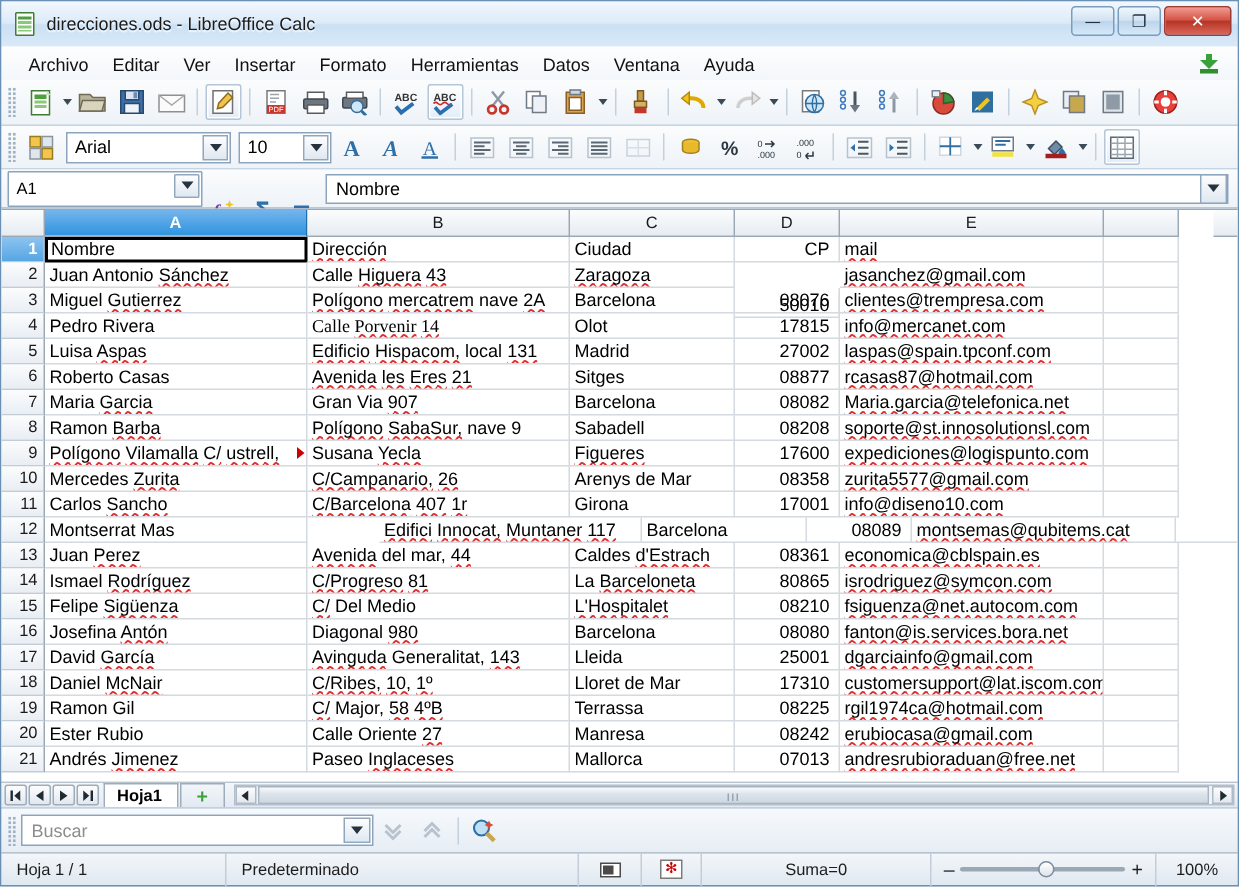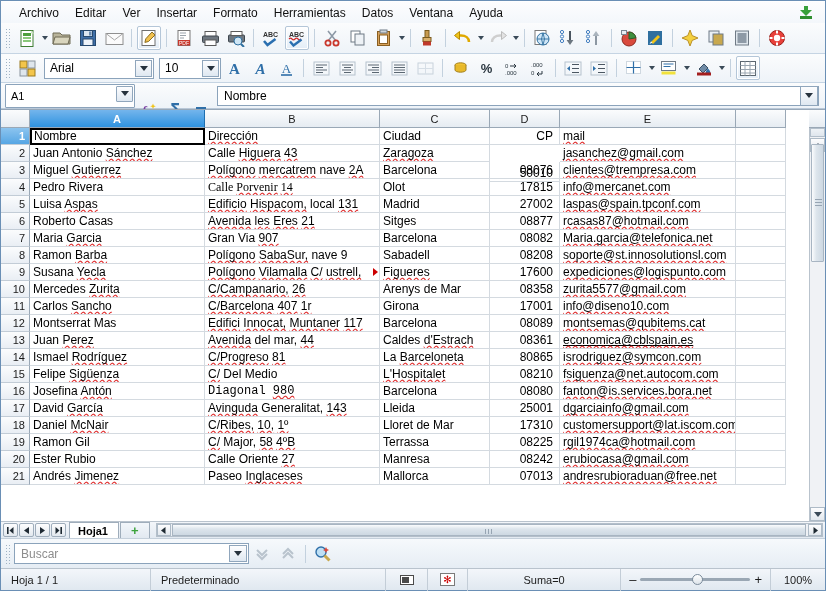--- a/index.html
+++ b/index.html
@@ -360,20 +360,38 @@
     width:14px;height:10px;border:1px solid #4a4a4a;position:relative;background:#fff;
   }
   .modeicon::after{content:"";position:absolute;left:1px;top:1px;width:7px;height:6px;background:#4a4a4a;}
   .selicon { width:15px;height:13px;border:1px solid #7a7a7a;background:#fff;display:flex;align-items:center;justify-content:center;color:#c00;font-size:10px;line-height:1;}
 </style>
 </head>
 <body>
 
 <div class="window">
 
+  <div class="titlebar">
+    <div class="app-icon">
+      <div class="doc"></div>
+        <div class="grid"></div>
+    </div>
+    <div class="title-text">direcciones.ods - LibreOffice Calc</div>
+    <div class="winbtns">
+      <div class="winbtn">
+          <span class="gl">—</span>
+        </div>
+      <div class="winbtn">
+          <span class="gl">❐</span>
+        </div>
+      <div class="winbtn close">
+          <span class="gl">✕</span>
+        </div>
+    </div>
+  </div>
 
   <div class="menubar">
     <div class="menuitem"><span>Archivo</span></div>
     <div class="menuitem"><span>Editar</span></div>
     <div class="menuitem"><span>Ver</span></div>
     <div class="menuitem"><span>Insertar</span></div>
     <div class="menuitem"><span>Formato</span></div>
     <div class="menuitem"><span>Herramientas</span></div>
     <div class="menuitem"><span>Datos</span></div>
     <div class="menuitem"><span>Ventana</span></div>
@@ -881,22 +899,22 @@
           </div>
           <div class="row">
             <div class="cell" style="width: 175px; flex: 0 0 175px;"><span>Ramon</span> <span class="sp">Barba</span></div>
             <div class="cell" style="width: 175px; flex: 0 0 175px;"><span class="sp">Polígono</span> <span class="sp">SabaSur,</span> <span>nave</span> <span>9</span></div>
             <div class="cell" style="width: 110px; flex: 0 0 110px;"><span>Sabadell</span></div>
             <div class="cell num" style="width: 70px; flex: 0 0 70px;"><span>08208</span></div>
             <div class="cell" style="width: 176px; flex: 0 0 176px;"><span class="sp">soporte@st.innosolutionsl.com</span></div>
             <div class="cell" style="width: 50px; flex: 0 0 50px;"></div>
           </div>
           <div class="row">
+            <div class="cell" style="width: 175px; flex: 0 0 175px;"><span class="sp">Polígono</span> <span class="sp">Vilamalla</span> <span class="sp">C/</span> <span class="sp">ustrell,</span><span class="ovf"></span></div>
             <div class="cell" style="width: 175px; flex: 0 0 175px;"><span>Susana</span> <span class="sp">Yecla</span></div>
-            <div class="cell" style="width: 175px; flex: 0 0 175px;"><span class="sp">Polígono</span> <span class="sp">Vilamalla</span> <span class="sp">C/</span> <span class="sp">ustrell,</span><span class="ovf"></span></div>
             <div class="cell" style="width: 110px; flex: 0 0 110px;"><span class="sp">Figueres</span></div>
             <div class="cell num" style="width: 70px; flex: 0 0 70px;"><span>17600</span></div>
             <div class="cell" style="width: 176px; flex: 0 0 176px;"><span class="sp">expediciones@logispunto.com</span></div>
             <div class="cell" style="width: 50px; flex: 0 0 50px;"></div>
           </div>
           <div class="row">
             <div class="cell" style="width: 175px; flex: 0 0 175px;"><span>Mercedes</span> <span class="sp">Zurita</span></div>
             <div class="cell" style="width: 175px; flex: 0 0 175px;"><span class="sp">C/Campanario,</span> <span class="sp">26</span></div>
             <div class="cell" style="width: 110px; flex: 0 0 110px;"><span>Arenys</span> <span>de</span> <span>Mar</span></div>
             <div class="cell num" style="width: 70px; flex: 0 0 70px;"><span>08358</span></div>
@@ -906,53 +924,53 @@
           <div class="row">
             <div class="cell" style="width: 175px; flex: 0 0 175px;"><span>Carlos</span> <span class="sp">Sancho</span></div>
             <div class="cell" style="width: 175px; flex: 0 0 175px;"><span class="sp">C/Barcelona</span> <span class="sp">407</span> <span class="sp">1r</span></div>
             <div class="cell" style="width: 110px; flex: 0 0 110px;"><span>Girona</span></div>
             <div class="cell num" style="width: 70px; flex: 0 0 70px;"><span>17001</span></div>
             <div class="cell" style="width: 176px; flex: 0 0 176px;"><span class="sp">info@diseno10.com</span></div>
             <div class="cell" style="width: 50px; flex: 0 0 50px;"></div>
           </div>
           <div class="row">
             <div class="cell" style="width: 175px; flex: 0 0 175px;"><span>Montserrat</span> <span>Mas</span></div>
-            <div class="cell" style="width: 175px; flex: 0 0 175px;"><span class="sp">Edifici</span> <span class="sp">Innocat,</span> <span class="sp">Muntaner</span> <span class="sp">117</span></div>
+            <div class="cell" style="width: 175px; flex: 0 0 175px; margin-left: 48px;"><span class="sp">Edifici</span> <span class="sp">Innocat,</span> <span class="sp">Muntaner</span> <span class="sp">117</span></div>
             <div class="cell" style="width: 110px; flex: 0 0 110px;"><span>Barcelona</span></div>
             <div class="cell num" style="width: 70px; flex: 0 0 70px;"><span>08089</span></div>
             <div class="cell" style="width: 176px; flex: 0 0 176px;"><span class="sp">montsemas@qubitems.cat</span></div>
             <div class="cell" style="width: 50px; flex: 0 0 50px;"></div>
           </div>
           <div class="row">
             <div class="cell" style="width: 175px; flex: 0 0 175px;"><span>Juan</span> <span class="sp">Perez</span></div>
             <div class="cell" style="width: 175px; flex: 0 0 175px;"><span class="sp">Avenida</span> <span>del</span> <span>mar,</span> <span class="sp">44</span></div>
             <div class="cell" style="width: 110px; flex: 0 0 110px;"><span>Caldes</span> <span class="sp">d'Estrach</span></div>
             <div class="cell num" style="width: 70px; flex: 0 0 70px;"><span>08361</span></div>
-            <div class="cell" style="width: 176px; flex: 0 0 176px; text-decoration: underline;"><span class="sp">economica@cblspain.es</span></div>
+            <div class="cell" style="width: 176px; flex: 0 0 176px;"><span class="sp">economica@cblspain.es</span></div>
             <div class="cell" style="width: 50px; flex: 0 0 50px;"></div>
           </div>
           <div class="row">
             <div class="cell" style="width: 175px; flex: 0 0 175px;"><span>Ismael</span> <span class="sp">Rodríguez</span></div>
             <div class="cell" style="width: 175px; flex: 0 0 175px;"><span class="sp">C/Progreso</span> <span class="sp">81</span></div>
             <div class="cell" style="width: 110px; flex: 0 0 110px;"><span>La</span> <span class="sp">Barceloneta</span></div>
             <div class="cell num" style="width: 70px; flex: 0 0 70px;"><span>80865</span></div>
             <div class="cell" style="width: 176px; flex: 0 0 176px;"><span class="sp">isrodriguez@symcon.com</span></div>
             <div class="cell" style="width: 50px; flex: 0 0 50px;"></div>
           </div>
           <div class="row">
             <div class="cell" style="width: 175px; flex: 0 0 175px;"><span>Felipe</span> <span class="sp">Sigüenza</span></div>
             <div class="cell" style="width: 175px; flex: 0 0 175px;"><span class="sp">C/</span> <span>Del</span> <span>Medio</span></div>
             <div class="cell" style="width: 110px; flex: 0 0 110px;"><span class="sp">L'Hospitalet</span></div>
             <div class="cell num" style="width: 70px; flex: 0 0 70px;"><span>08210</span></div>
             <div class="cell" style="width: 176px; flex: 0 0 176px;"><span class="sp">fsiguenza@net.autocom.com</span></div>
             <div class="cell" style="width: 50px; flex: 0 0 50px;"></div>
           </div>
           <div class="row">
             <div class="cell" style="width: 175px; flex: 0 0 175px;"><span>Josefina</span> <span class="sp">Antón</span></div>
-            <div class="cell" style="width: 175px; flex: 0 0 175px; font-family: Liberation Mono, monospace;"><span>Diagonal</span> <span class="sp">980</span></div>
+            <div class="cell" style="width: 175px; flex: 0 0 175px;"><span>Diagonal</span> <span class="sp">980</span></div>
             <div class="cell" style="width: 110px; flex: 0 0 110px;"><span>Barcelona</span></div>
             <div class="cell num" style="width: 70px; flex: 0 0 70px;"><span>08080</span></div>
             <div class="cell" style="width: 176px; flex: 0 0 176px;"><span class="sp">fanton@is.services.bora.net</span></div>
             <div class="cell" style="width: 50px; flex: 0 0 50px;"></div>
           </div>
           <div class="row">
             <div class="cell" style="width: 175px; flex: 0 0 175px;"><span>David</span> <span class="sp">García</span></div>
             <div class="cell" style="width: 175px; flex: 0 0 175px;"><span class="sp">Avinguda</span> <span>Generalitat,</span> <span class="sp">143</span></div>
             <div class="cell" style="width: 110px; flex: 0 0 110px;"><span>Lleida</span></div>
             <div class="cell num" style="width: 70px; flex: 0 0 70px;"><span>25001</span></div>

